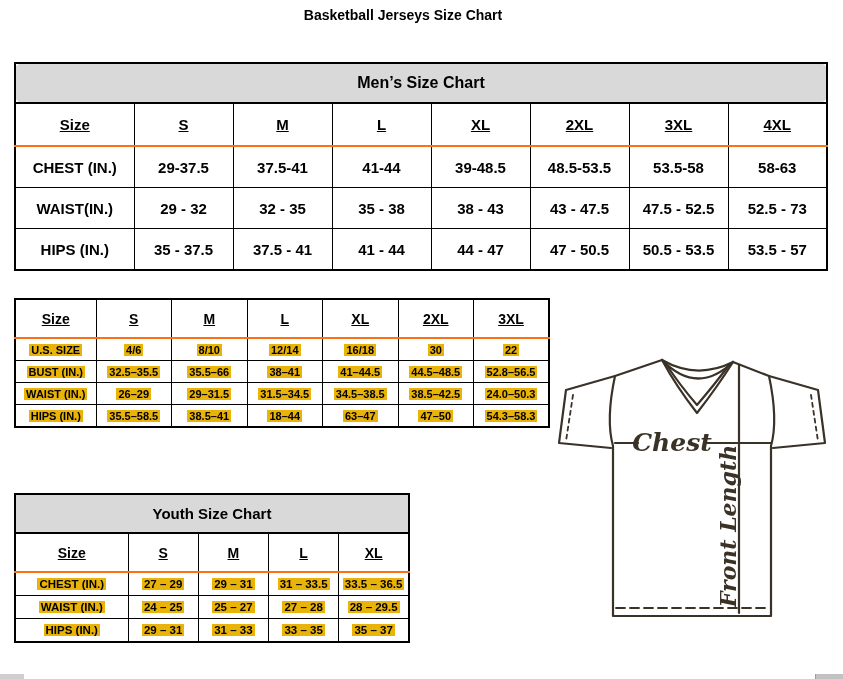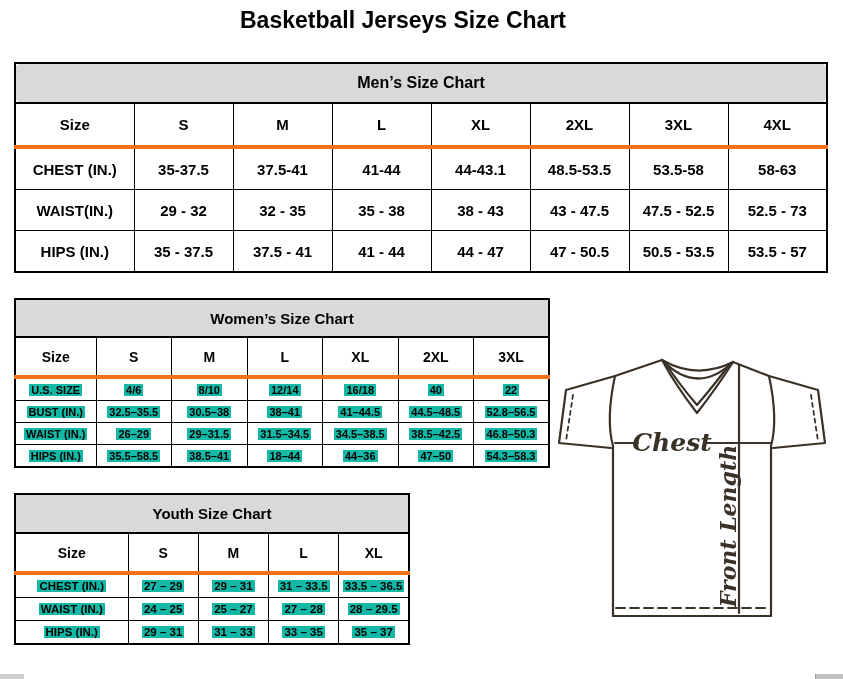--- a/index.html
+++ b/index.html
@@ -2,48 +2,48 @@
 <html><head>
 <meta charset="utf-8">
 <style>
   html,body{margin:0;padding:0;}
   body{
     width:843px;height:679px;position:relative;background:#ffffff;
     font-family:"Liberation Sans",sans-serif;color:#000;overflow:hidden;
   }
   #page-title{
     position:absolute;top:7px;left:0;width:806px;text-align:center;
-    font-size:23px;font-weight:bold;letter-spacing:0px;
+    font-size:14px;font-weight:bold;letter-spacing:0px;
   }
   .size-table{
     position:absolute;border-collapse:collapse;table-layout:fixed;
     border:2px solid #000;background:#fff;
   }
   .size-table td{
     border:1px solid #000;text-align:center;vertical-align:middle;
     font-weight:bold;padding:0;overflow:hidden;white-space:nowrap;
   }
   .title-row td{background:#d9d9d9;border-bottom:2px solid #000;}
-  .size-row td{border-bottom:4px solid #f97316;}
+  .size-row td{border-bottom:2px solid #f97316;text-decoration:underline;}
   
   #mens{left:14px;top:62px;width:814px;}
   #mens .title-row td{height:38px;font-size:16px;border-radius:8px;}
   #mens .size-row td{height:41px;font-size:15px;}
   #mens .data-row td{height:40px;font-size:15px;}
   
   #womens{left:14px;top:298px;width:536px;}
   #womens .title-row td{height:36px;font-size:15px;}
   #womens .size-row td{height:37px;font-size:14px;}
   #womens .data-row td{height:21px;font-size:11px;}
   
   #youth{left:14px;top:493px;width:396px;}
   #youth .title-row td{height:37px;font-size:15px;}
   #youth .size-row td{height:37px;font-size:14px;}
   #youth .data-row td{height:22px;font-size:11.5px;}
-  .hl{background:#14b8a6;padding:0 2px;}
+  .hl{background:#eab308;padding:0 2px;}
   
   #jersey{position:absolute;left:558px;top:356px;}
   #jersey text{
     font-family:"DejaVu Serif","Liberation Serif",serif;
     font-style:italic;font-weight:bold;fill:#3a3127;
   }
   
   .scroll-frag{position:absolute;height:5px;top:674px;}
   #scroll-frag-left{left:0;width:24px;background:#cfcfcf;}
   #scroll-frag-right{left:815px;width:28px;background:#c2c2c2;border-left:1px solid #9d9d9d;}
@@ -73,24 +73,24 @@
     <td>S</td>
     <td>M</td>
     <td>L</td>
     <td>XL</td>
     <td>2XL</td>
     <td>3XL</td>
     <td>4XL</td>
   </tr>
   <tr class="data-row">
     <td>CHEST (IN.)</td>
-    <td>35-37.5</td>
+    <td>29-37.5</td>
     <td>37.5-41</td>
     <td>41-44</td>
-    <td>44-43.1</td>
+    <td>39-48.5</td>
     <td>48.5-53.5</td>
     <td>53.5-58</td>
     <td>58-63</td>
   </tr>
   <tr class="data-row">
     <td>WAIST(IN.)</td>
     <td>29 - 32</td>
     <td>32 - 35</td>
     <td>35 - 38</td>
     <td>38 - 43</td>
@@ -115,65 +115,62 @@
   <colgroup>
       <col style="width:81px">
       <col>
       <col>
       <col>
       <col>
       <col>
       <col>
     </colgroup>
   <tbody>
-      <tr class="title-row">
-    <td colspan="7">Women’s Size Chart</td>
-  </tr>
   <tr class="size-row">
     <td>Size</td>
     <td>S</td>
     <td>M</td>
     <td>L</td>
     <td>XL</td>
     <td>2XL</td>
     <td>3XL</td>
   </tr>
   <tr class="data-row">
     <td><span class="hl">U.S. SIZE</span></td>
     <td><span class="hl">4/6</span></td>
     <td><span class="hl">8/10</span></td>
     <td><span class="hl">12/14</span></td>
     <td><span class="hl">16/18</span></td>
-    <td><span class="hl">40</span></td>
+    <td><span class="hl">30</span></td>
     <td><span class="hl">22</span></td>
   </tr>
   <tr class="data-row">
     <td><span class="hl">BUST (IN.)</span></td>
     <td><span class="hl">32.5–35.5</span></td>
-    <td><span class="hl">30.5–38</span></td>
+    <td><span class="hl">35.5–66</span></td>
     <td><span class="hl">38–41</span></td>
     <td><span class="hl">41–44.5</span></td>
     <td><span class="hl">44.5–48.5</span></td>
     <td><span class="hl">52.8–56.5</span></td>
   </tr>
   <tr class="data-row">
     <td><span class="hl">WAIST (IN.)</span></td>
     <td><span class="hl">26–29</span></td>
     <td><span class="hl">29–31.5</span></td>
     <td><span class="hl">31.5–34.5</span></td>
     <td><span class="hl">34.5–38.5</span></td>
     <td><span class="hl">38.5–42.5</span></td>
-    <td><span class="hl">46.8–50.3</span></td>
+    <td><span class="hl">24.0–50.3</span></td>
   </tr>
   <tr class="data-row">
     <td><span class="hl">HIPS (IN.)</span></td>
     <td><span class="hl">35.5–58.5</span></td>
     <td><span class="hl">38.5–41</span></td>
     <td><span class="hl">18–44</span></td>
-    <td><span class="hl">44–36</span></td>
+    <td><span class="hl">63–47</span></td>
     <td><span class="hl">47–50</span></td>
     <td><span class="hl">54.3–58.3</span></td>
   </tr>
 </tbody>
   </table>
 
 <table id="youth" class="size-table">
   <colgroup>
       <col style="width:113px">
       <col>

